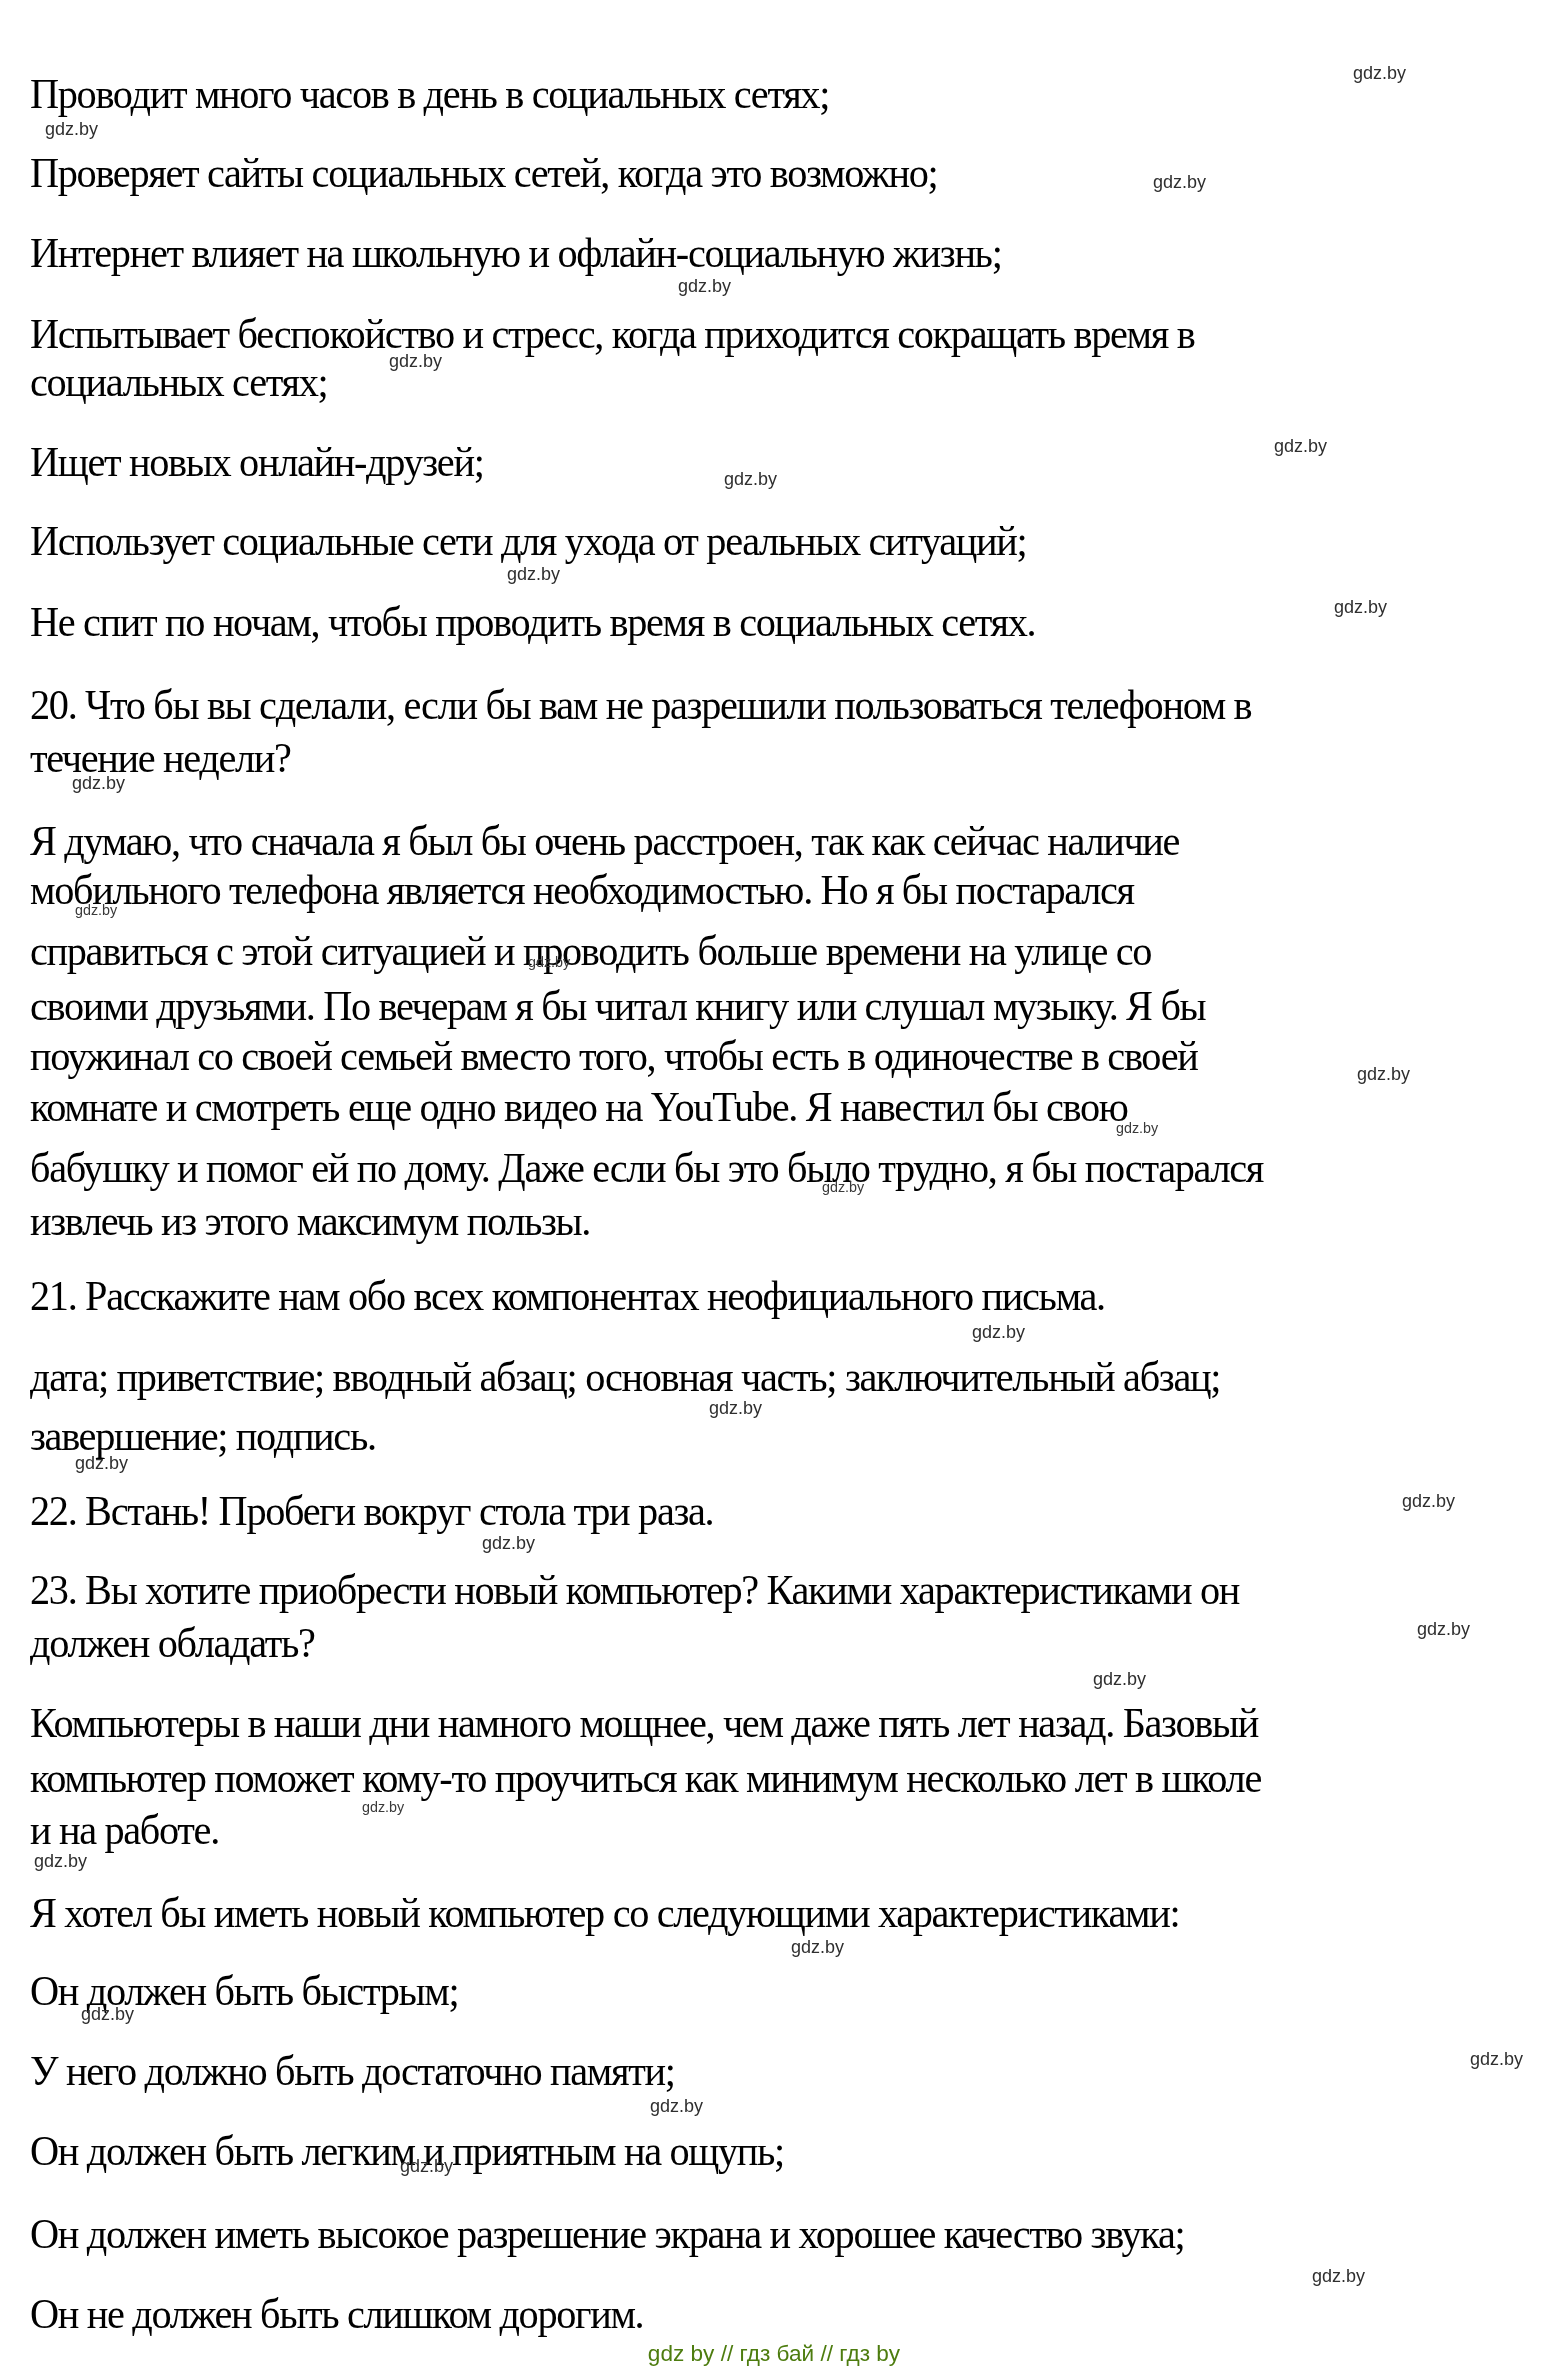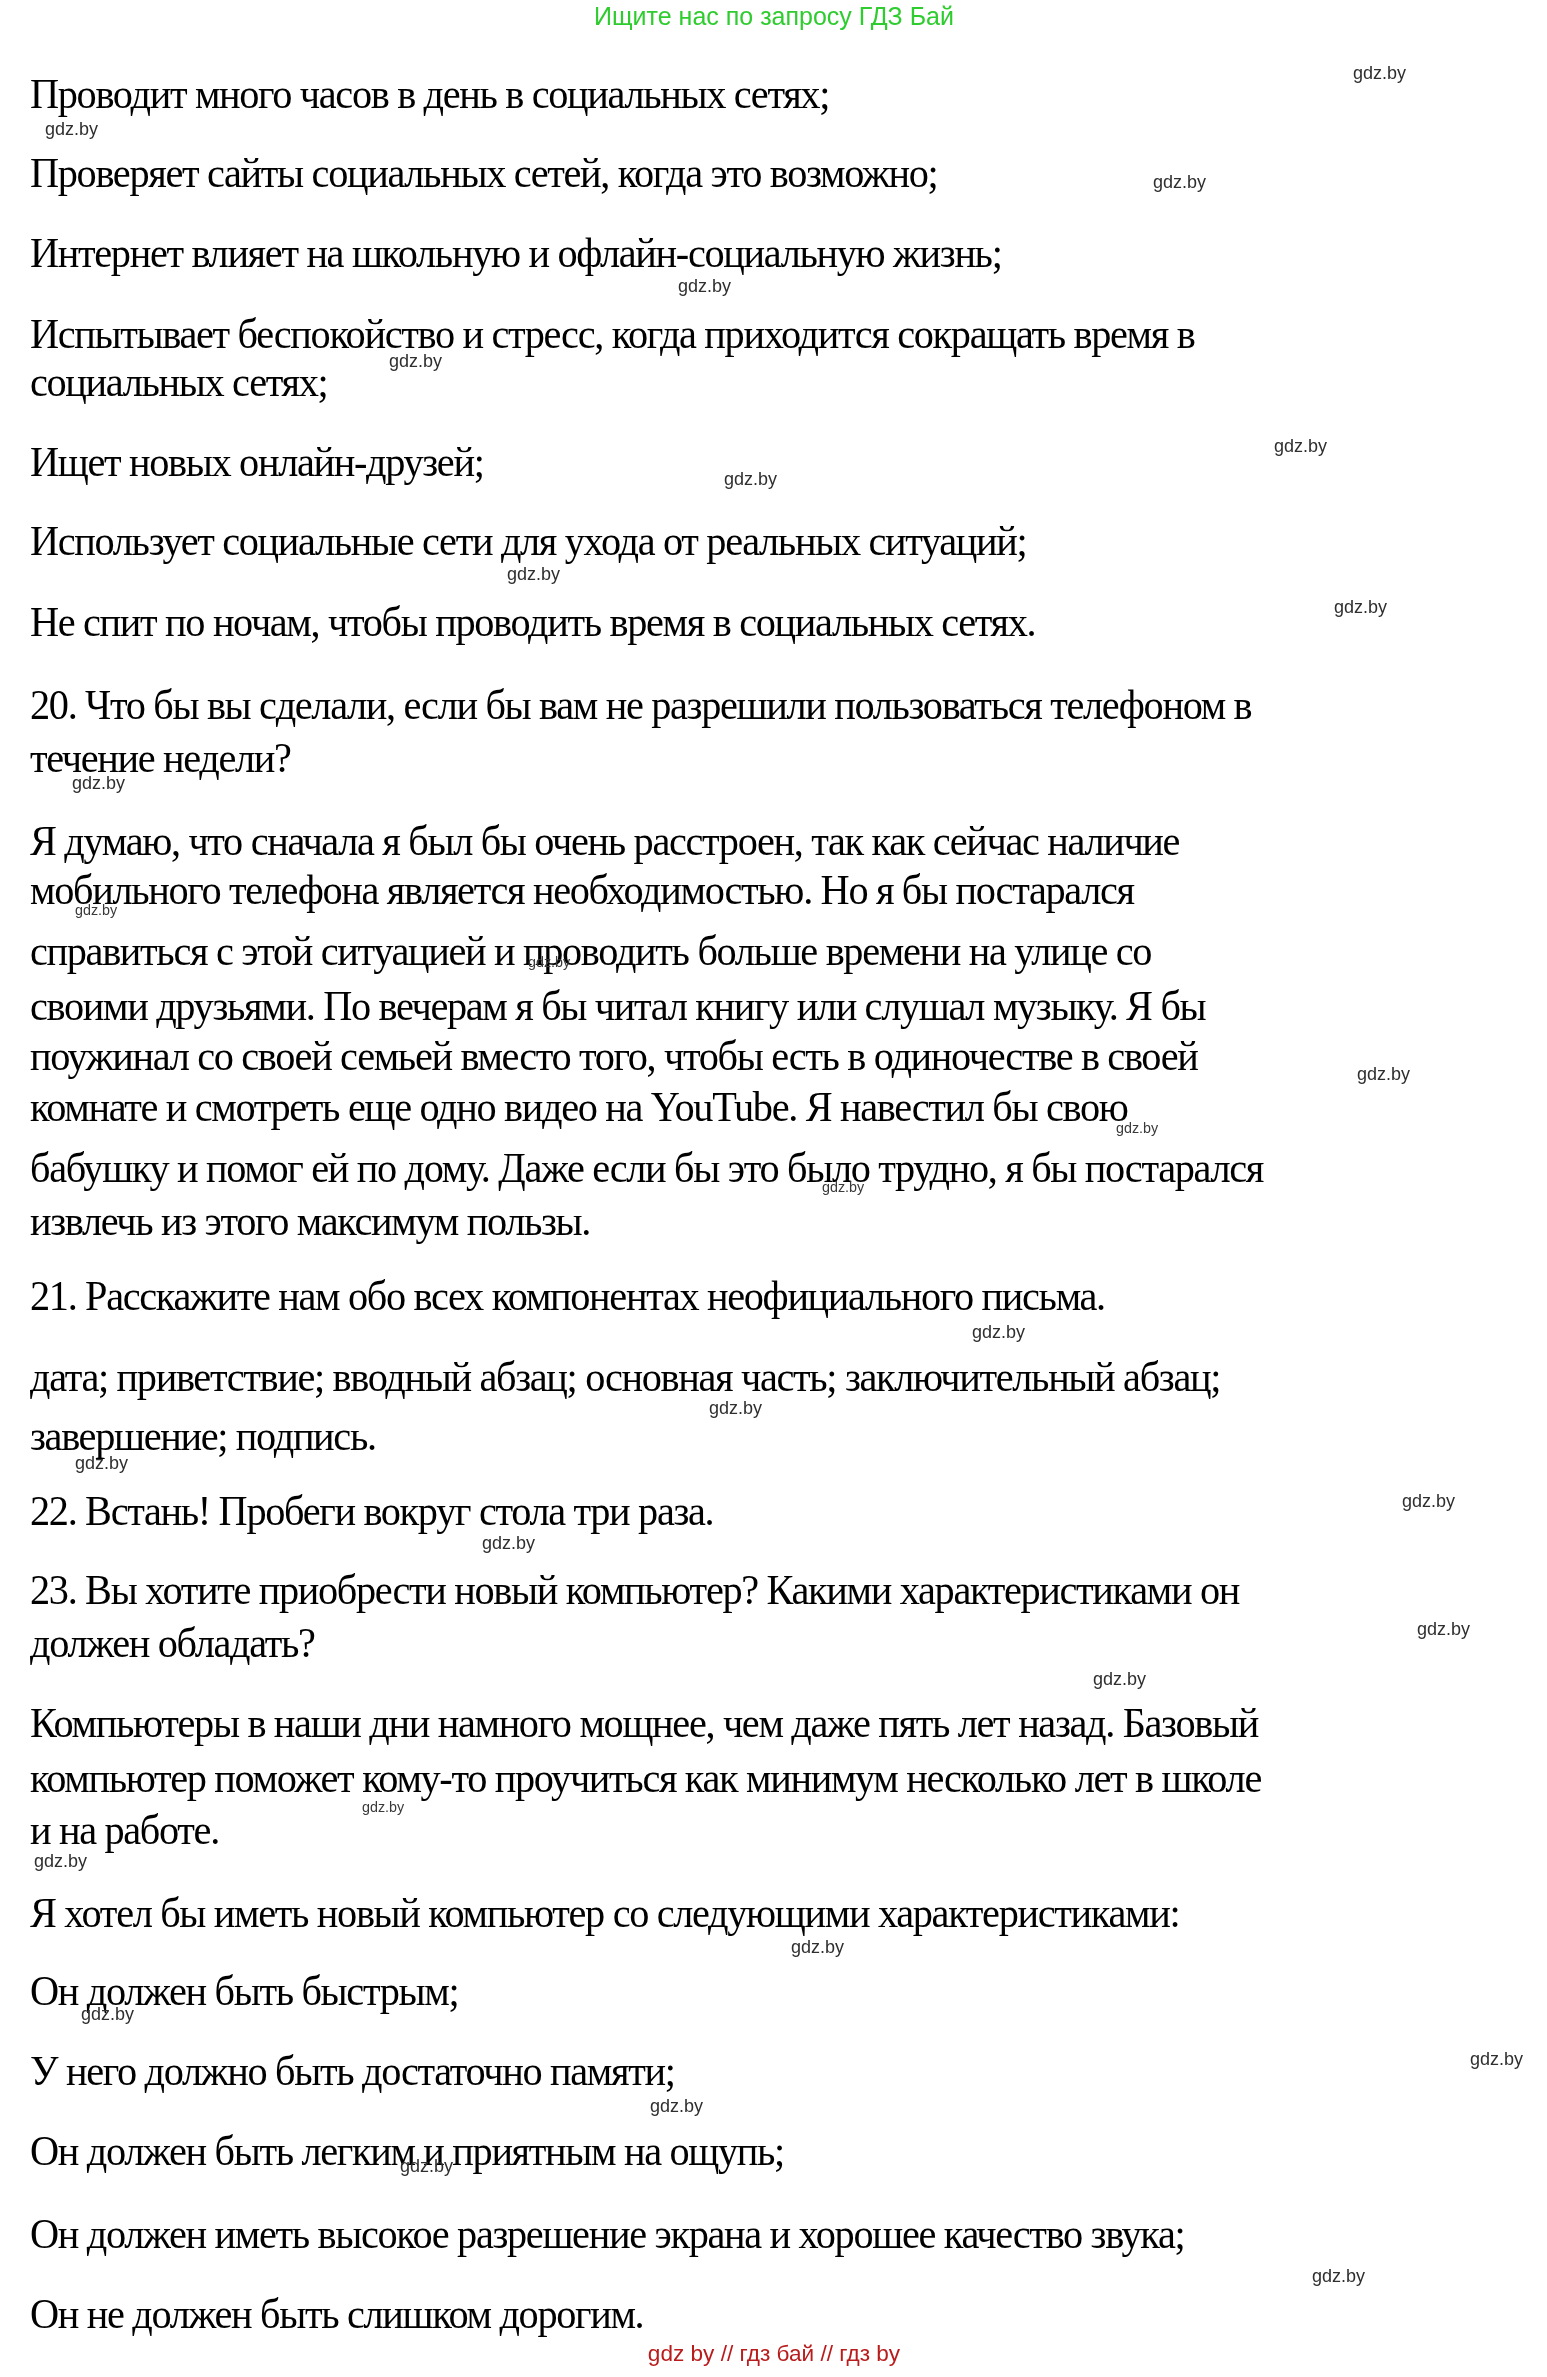--- a/index.html
+++ b/index.html
@@ -14,21 +14,20 @@
       color:#2f2f2f;white-space:nowrap;letter-spacing:0;}
   .wm.small{font-size:14.3px;color:#3a3a3a;}
   .footer{position:absolute;top:2341px;left:0;width:100%;text-align:center;
           font-family:"Liberation Sans",sans-serif;font-size:22.6px;}
 </style>
 </head>
 <body>
 
 <div class="page">
 
-  <div class="banner" style="color: rgb(46, 204, 46);">Ищите нас по запросу ГДЗ Бай</div>
 
   <div class="line" style="top:72px">Проводит много часов в день в социальных сетях;</div>
   <div class="line" style="top:151px">Проверяет сайты социальных сетей, когда это возможно;</div>
   <div class="line" style="top:231px">Интернет влияет на школьную и офлайн-социальную жизнь;</div>
   <div class="line" style="top:312px">Испытывает беспокойство и стресс, когда приходится сокращать время в</div>
   <div class="line" style="top:360px">социальных сетях;</div>
   <div class="line" style="top:440px">Ищет новых онлайн-друзей;</div>
   <div class="line" style="top:519px">Использует социальные сети для ухода от реальных ситуаций;</div>
   <div class="line" style="top:600px">Не спит по ночам, чтобы проводить время в социальных сетях.</div>
   <div class="line" style="top:683px">20. Что бы вы сделали, если бы вам не разрешили пользоваться телефоном в</div>
@@ -81,16 +80,16 @@
   <span class="wm" style="top:1669px;left:1093px">gdz.by</span>
   <span class="wm small" style="top:1799px;left:362px">gdz.by</span>
   <span class="wm" style="top:1851px;left:34px">gdz.by</span>
   <span class="wm" style="top:1937px;left:791px">gdz.by</span>
   <span class="wm" style="top:2004px;left:81px">gdz.by</span>
   <span class="wm" style="top:2049px;left:1470px">gdz.by</span>
   <span class="wm" style="top:2096px;left:650px">gdz.by</span>
   <span class="wm" style="top:2156px;left:400px">gdz.by</span>
   <span class="wm" style="top:2266px;left:1312px">gdz.by</span>
 
-  <div class="footer" style="color: #b91c1c;">gdz by  //  гдз бай  //  гдз by</div>
+  <div class="footer" style="color: #4d7c0f;">gdz by  //  гдз бай  //  гдз by</div>
 
 </div>
 
 
 </body></html>

